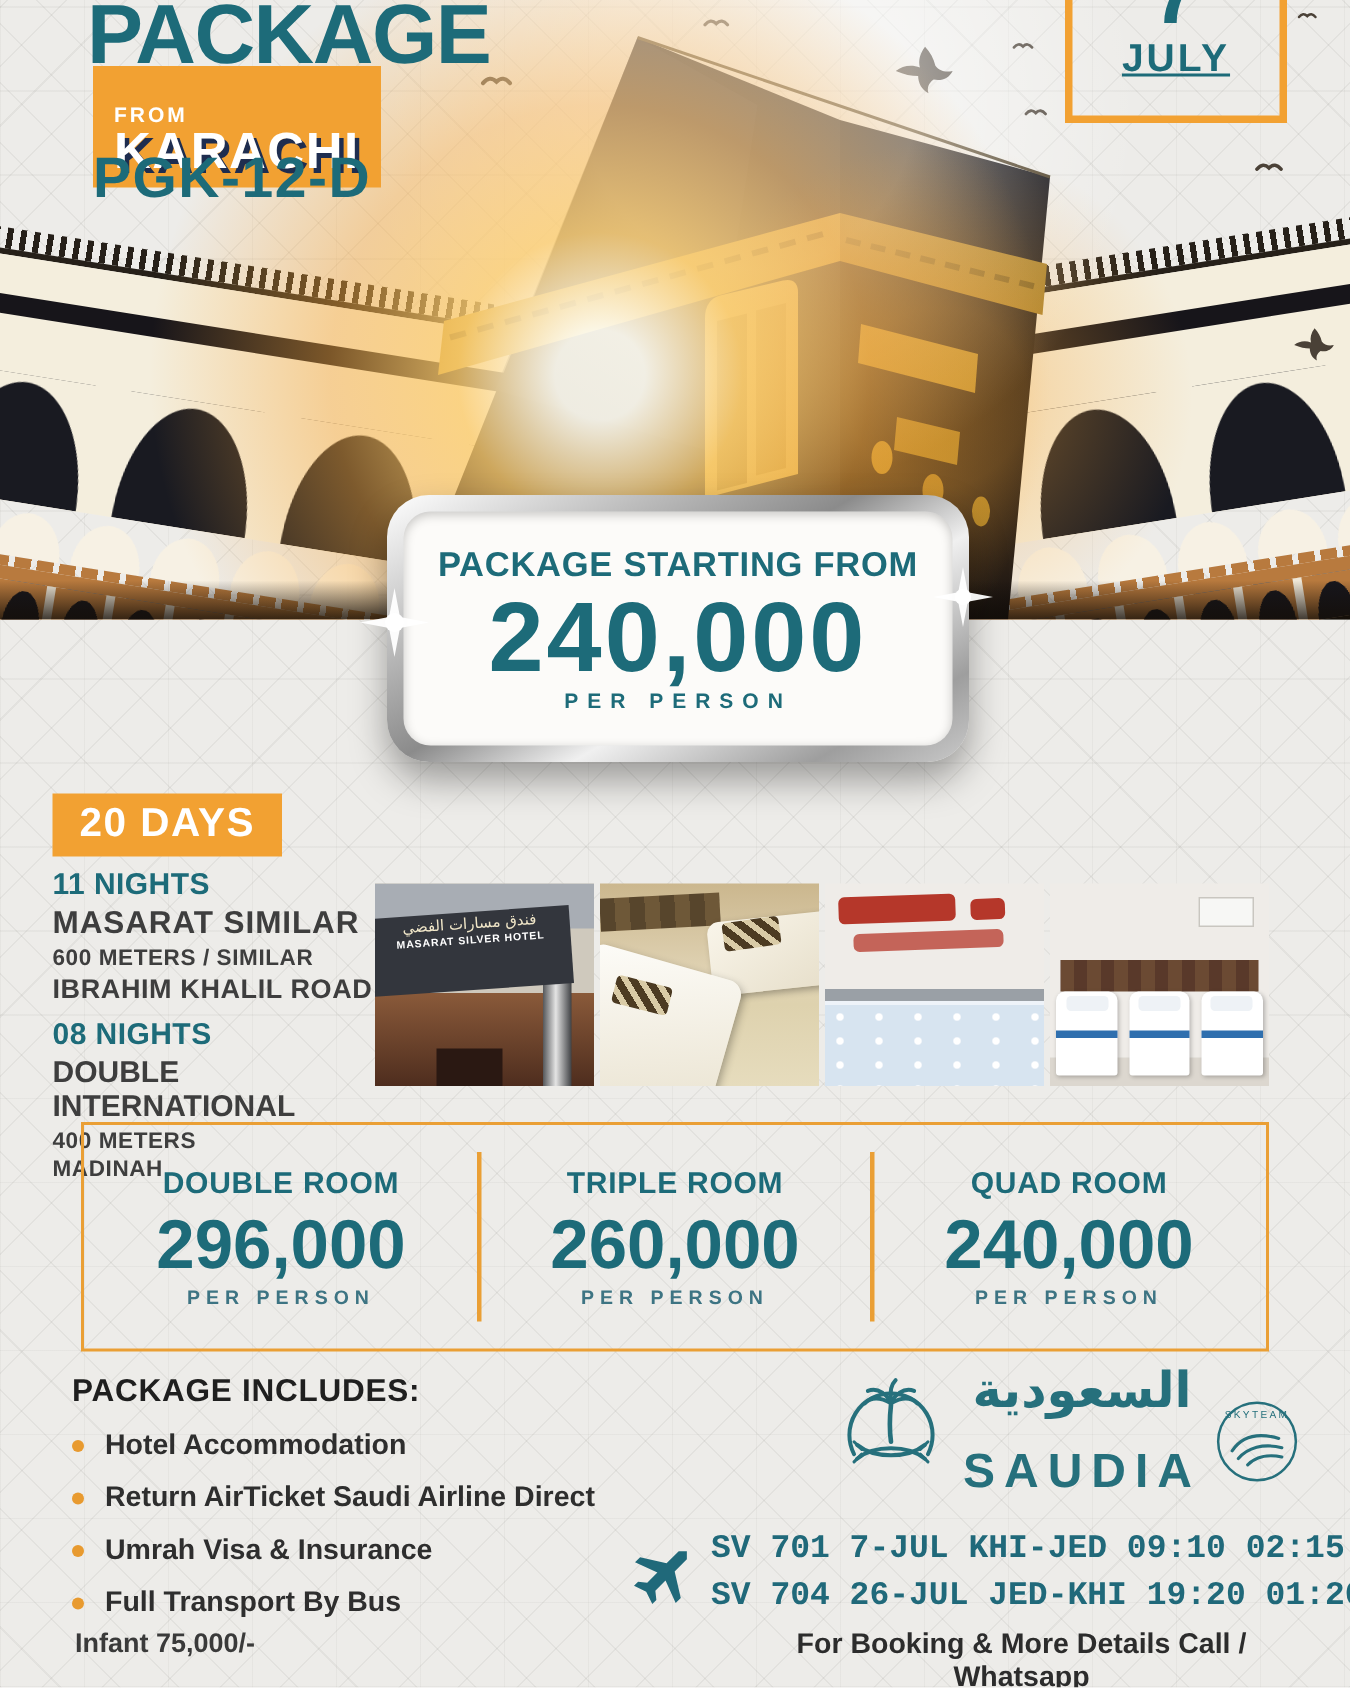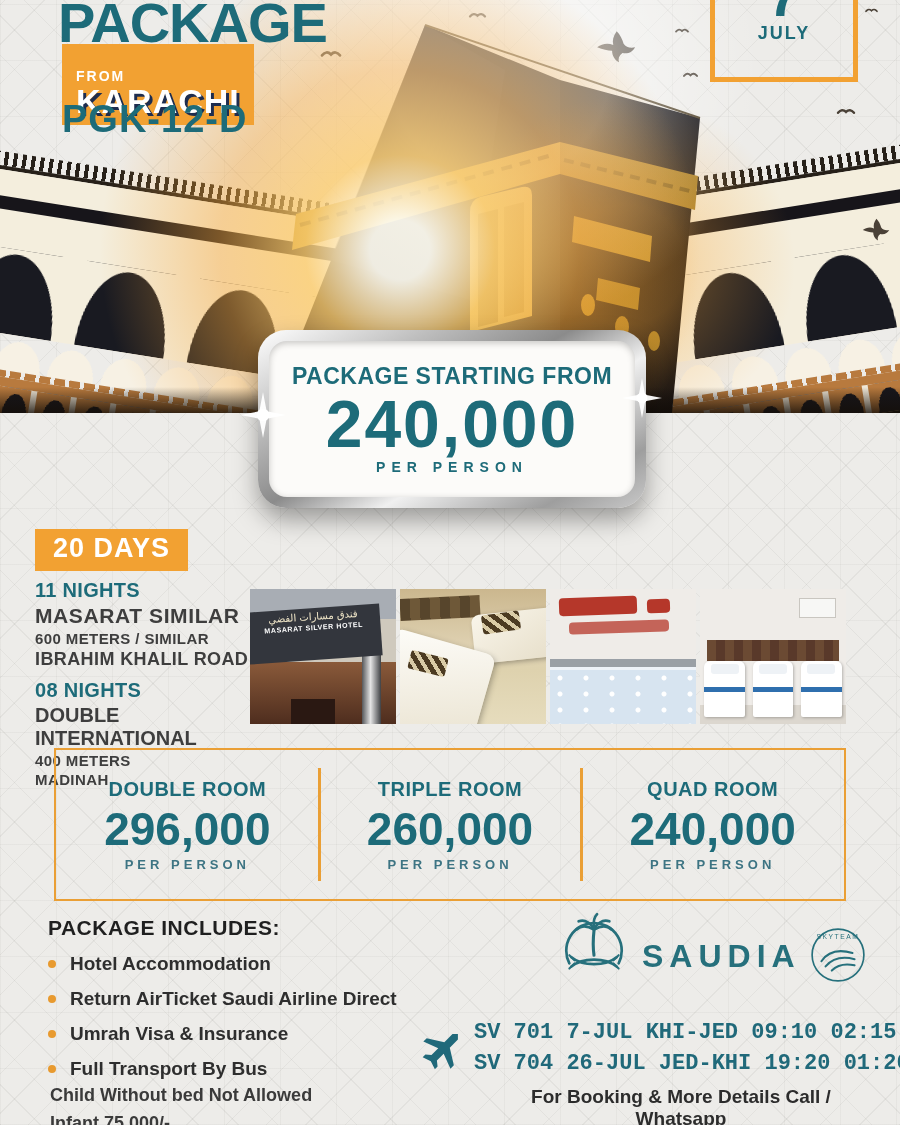--- a/index.html
+++ b/index.html
@@ -15,21 +15,21 @@
   }
   .abs{position:absolute;}
   
   .brand-title{left:58px;top:-10px;font-size:56px;font-weight:800;color:#1d6b79;letter-spacing:-1px;z-index:10;}
   .from-badge{left:62px;top:44px;background:#f2a132;color:#fff;padding:5px 14px 7px;z-index:10;}
   .from-label{display:block;font-size:14px;font-weight:700;letter-spacing:2px;line-height:1;margin-top:20px;}
   .city-label{display:block;font-size:34px;font-weight:800;letter-spacing:1px;line-height:1.0;margin-top:1px;text-shadow:3px 3px 0 #1e2d4f;}
   .pkg-code{left:62px;top:98px;font-size:38px;font-weight:800;color:#1d6b79;letter-spacing:1px;z-index:10;}
   .date-box{left:710px;top:-26px;width:138px;height:98px;border:5px solid #f2a132;display:flex;flex-direction:column;align-items:center;z-index:10;}
   .date-day{font-size:58px;font-weight:800;color:#1d6b79;line-height:1;margin-top:-12px;}
-  .date-month{font-size:18px;font-weight:800;color:#1d6b79;letter-spacing:2px;margin-top:-2px;}
+  .date-month{font-size:26px;font-weight:800;color:#1d6b79;letter-spacing:2px;margin-top:-2px;text-decoration:underline;}
   
   .scene{left:0;top:0;width:900px;height:413px;overflow:hidden;z-index:1;}
   .arcade{position:absolute;}
   .arcade-left{left:-30px;top:146px;width:490px;transform:rotate(9deg);transform-origin:top left;z-index:1;}
   .arcade-right{left:530px;top:140px;width:400px;transform:rotate(-9deg);transform-origin:top right;z-index:1;}
   .arc-rail{height:14px;background:repeating-linear-gradient(90deg,#262019 0 4px,rgba(0,0,0,0) 4px 9px);border-bottom:4px solid #262019;}
   .arc-wall{height:162px;background:#f4eedd;position:relative;}
   .arc-beam{position:absolute;top:26px;left:0;right:0;height:13px;background:#17151a;}
   .arc-bigarches{position:absolute;bottom:0;left:0;right:0;height:85px;
     background-image:radial-gradient(ellipse 46px 82px at 50% 100%, #191a21 0 97%, rgba(0,0,0,0) 98%);
@@ -316,40 +316,40 @@
     <div class="inc-item">
       <span class="inc-dot"></span>
       <span>Umrah Visa &amp; Insurance</span>
     </div>
     <div class="inc-item">
       <span class="inc-dot"></span>
       <span>Full Transport By Bus</span>
     </div>
   </div>
   <div class="abs notes">
-    <div>Child Without bed Not Allowed</div>
     <div>Infant 75,000/-</div>
   </div>
 
   <div class="abs airline">
     <svg width="76" height="76" viewBox="0 0 74 74">
       <g stroke="#26707c" fill="none" stroke-width="2.6" stroke-linecap="round">
         <path d="M13 52 A 27 27 0 1 1 61 52"></path>
         <path d="M37 20 C36 29 36 37 37 44" stroke-width="3"></path>
         <path d="M37 19 C30 15 24 15 20 19"></path>
         <path d="M37 19 C44 15 50 15 54 19"></path>
         <path d="M37 18 C32 11 27 9 22 11"></path>
         <path d="M37 18 C42 11 47 9 52 11"></path>
         <path d="M37 17 C36 10 38 6 40 4"></path>
         <path d="M15 46 C26 55 48 55 59 46"></path>
         <path d="M15 55 C26 46 48 46 59 55"></path>
         <path d="M13 44 L18 49 M61 44 L56 49 M13 57 L18 52 M61 57 L56 52" stroke-width="2"></path>
       </g>
     </svg>
     <div class="airline-names">
+      <div class="name-ar">السعودية</div>
       <div class="name-en">SAUDIA</div>
     </div>
     <svg class="skyteam" width="58" height="58" viewBox="0 0 56 56">
       <circle cx="28" cy="28" r="25" stroke="#26707c" stroke-width="1.6" fill="none"></circle>
       <text x="28" y="13" text-anchor="middle" font-size="6.5" letter-spacing="1.5" fill="#26707c" font-family="Liberation Sans, sans-serif">SKYTEAM</text>
       <g stroke="#26707c" stroke-width="2" fill="none" stroke-linecap="round">
         <path d="M12 34 C18 25 28 22 42 26"></path>
         <path d="M16 39 C22 32 32 29 44 32"></path>
         <path d="M22 43 C27 38 35 36 44 38"></path>
       </g>

